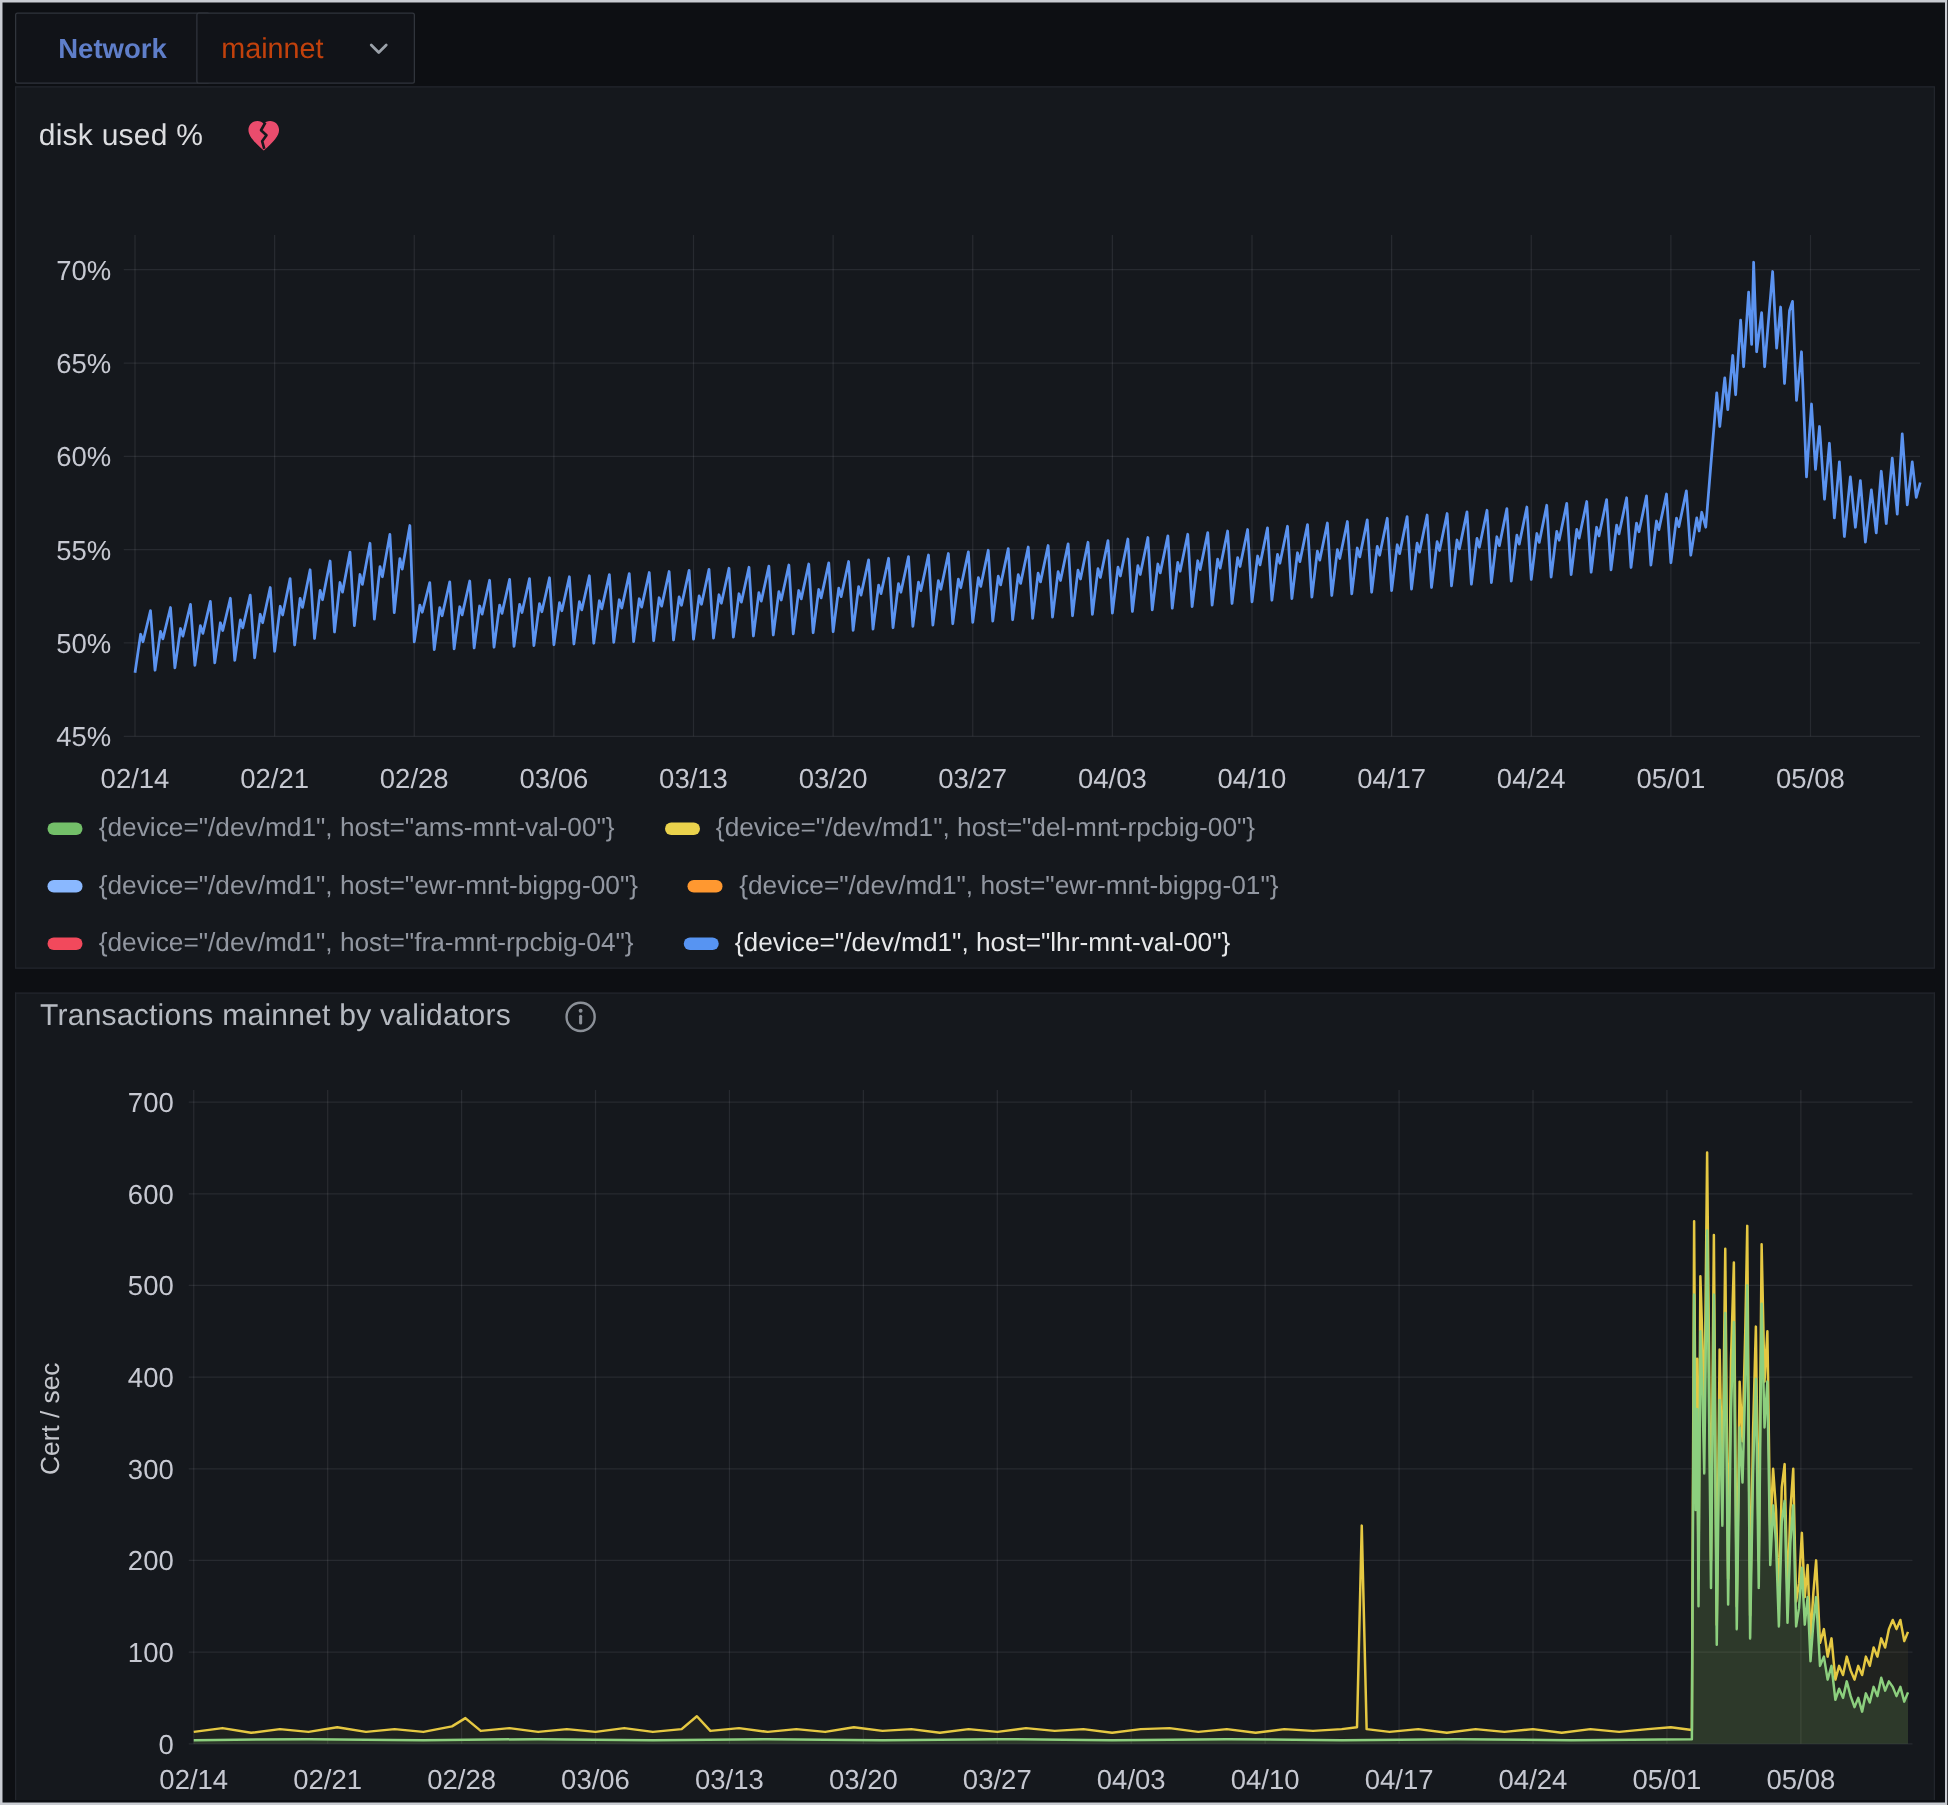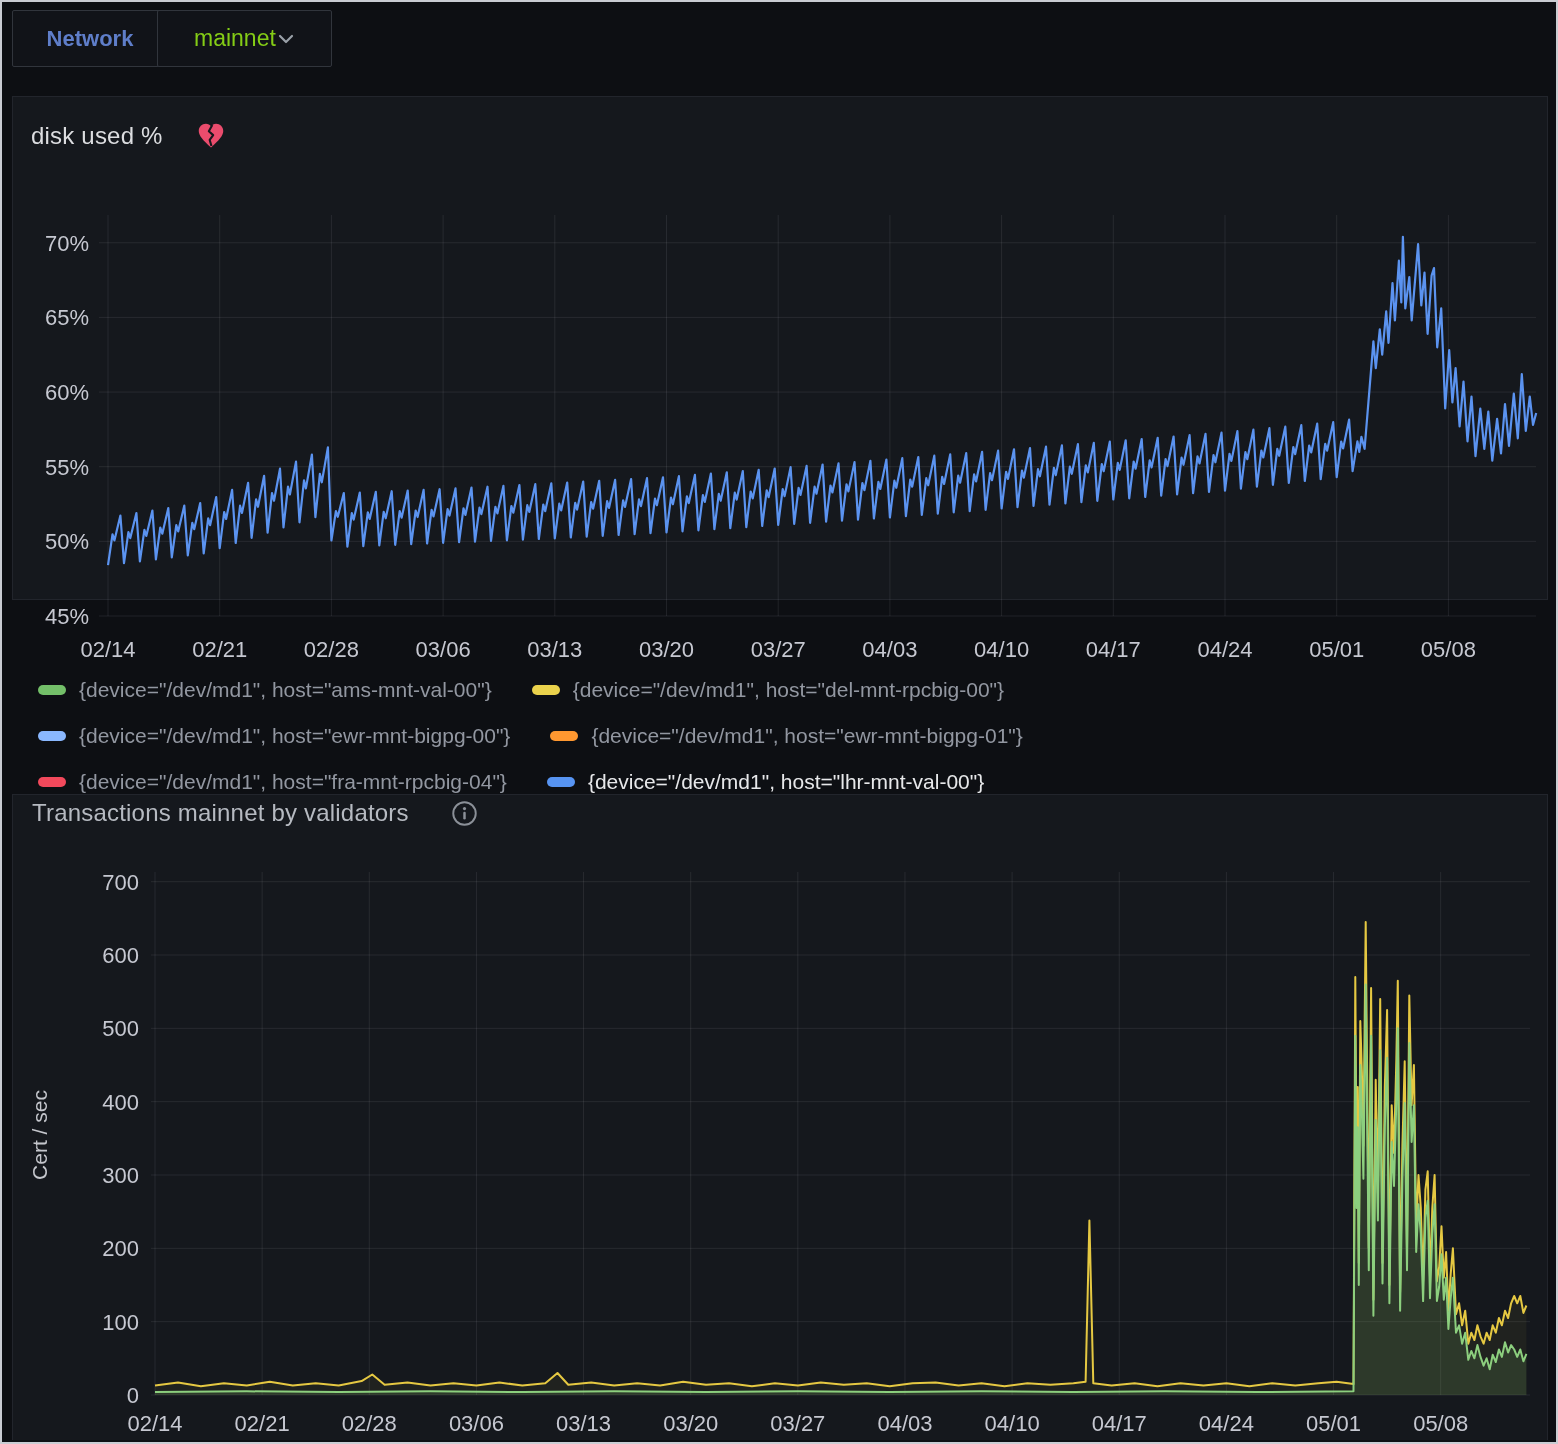--- a/index.html
+++ b/index.html
@@ -2,25 +2,25 @@
 <html><head>
 <meta charset="utf-8">
 <style>
   html,body{margin:0;padding:0;background:#0d0f13;}
   body{font-family:"Liberation Sans",sans-serif;}
   .frame{position:relative;width:1554px;height:1440px;border:2px solid #c9ccd2;background:#0d0f13;overflow:hidden;}
 
   
   .varbox{position:absolute;top:8px;height:57px;border:1px solid #31353c;background:#111318;border-radius:2px;display:flex;align-items:center;box-sizing:border-box;}
   .var-label{left:10px;width:156px;justify-content:center;color:#5f7ec9;font-weight:700;font-size:22px;}
-  .var-value{left:155px;width:175px;padding:0 36px;justify-content:space-between;color:#84cc16;font-size:23px;cursor:pointer;}
+  .var-value{left:155px;width:175px;padding:0 19px;justify-content:space-between;color:#c2410c;font-size:23px;cursor:pointer;}
 
   
   .panel{position:absolute;left:10px;width:1536px;background:#15181d;border:1px solid #22252c;box-sizing:border-box;}
-  #panel-disk{top:94px;height:504px;}
+  #panel-disk{top:67px;height:706px;}
   #panel-tx{top:792px;height:646px;border-bottom:none;}
   .ph{position:absolute;display:flex;align-items:center;}
   #panel-disk .ph{left:18px;top:20px;height:38px;gap:34px;}
   #panel-tx .ph{left:19px;top:2px;height:32px;gap:42px;}
   .ph h2{margin:0;font-size:24px;font-weight:500;letter-spacing:.2px;}
   #panel-disk h2{color:#dcdde0;}
   #panel-tx h2{color:#b6bac1;}
   .chart-svg{position:absolute;left:0;display:block;}
   #disk-svg{top:100px;}
   #tx-svg{top:56px;}

